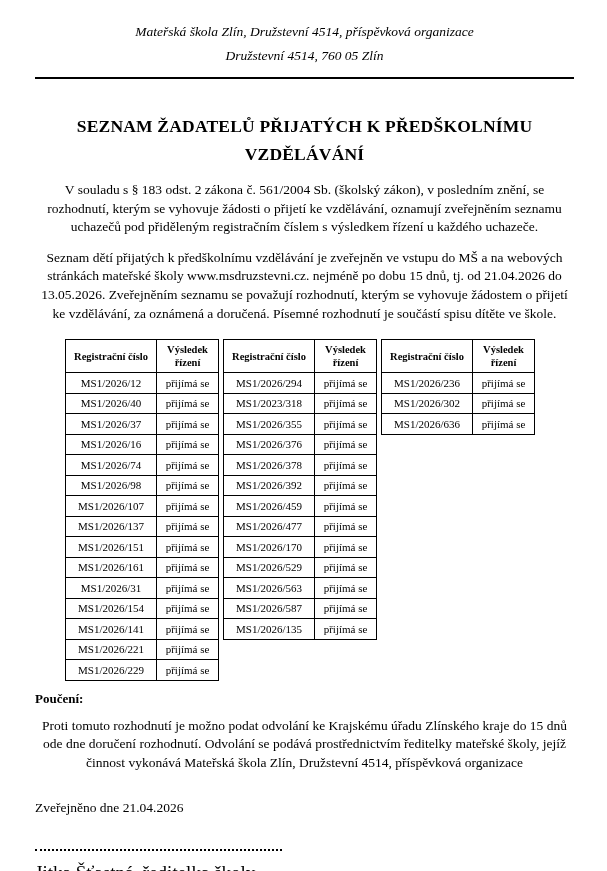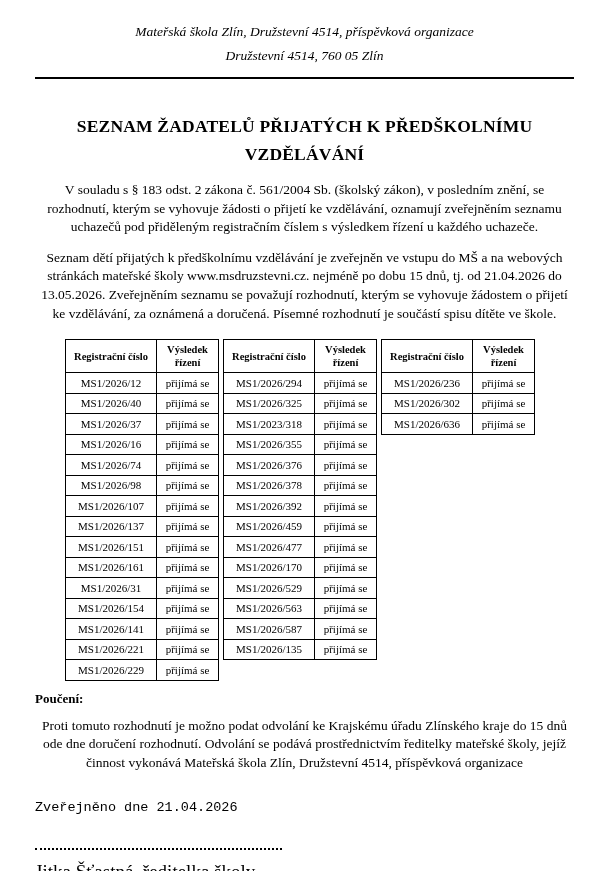--- a/index.html
+++ b/index.html
@@ -22,21 +22,21 @@
 
   .tables-row { display: flex; align-items: flex-start; gap: 4px; margin: 16px 0 8px 30px; }
   table { border-collapse: collapse; table-layout: fixed; }
   th, td { border: 1px solid #000; text-align: center; vertical-align: middle; padding: 0; }
   th { font-weight: bold; font-size: 10.5px; line-height: 13px; height: 30px; padding: 1px 2px; }
   th.col-reg { width: 86px; }
   th.col-res { width: 57px; }
   td { font-size: 11px; height: 19.5px; }
 
   .notice-heading { font-weight: bold; font-size: 13px; margin: 10px 0 10px 0; }
-  .published-line { font-size: 13.5px; margin-top: 28px; font-family: Liberation Mono, monospace; }
+  .published-line { font-size: 13.5px; margin-top: 28px; }
 
   .signature-block { margin-top: 20px; font-size: 19px; }
   .signature-line {
     display: inline-block; width: 247px; height: 1px;
     border-bottom: 2px dotted #000; margin-bottom: 2px;
   }
   .signature-name { margin-top: 6px; line-height: 18px; }
 
   .page-number { text-align: center; font-style: italic; font-size: 12.5px; margin-top: 4px; }
 </style>
@@ -134,24 +134,20 @@
           <th class="col-reg">Registrační číslo</th>
           <th class="col-res">Výsledek řízení</th>
         </tr>
       </thead>
       <tbody>
           <tr>
             <td>MS1/2026/294</td>
             <td>přijímá se</td>
           </tr>
           <tr>
-            <td>MS1/2026/325</td>
-            <td>přijímá se</td>
-          </tr>
-          <tr>
             <td>MS1/2023/318</td>
             <td>přijímá se</td>
           </tr>
           <tr>
             <td>MS1/2026/355</td>
             <td>přijímá se</td>
           </tr>
           <tr>
             <td>MS1/2026/376</td>
             <td>přijímá se</td>

